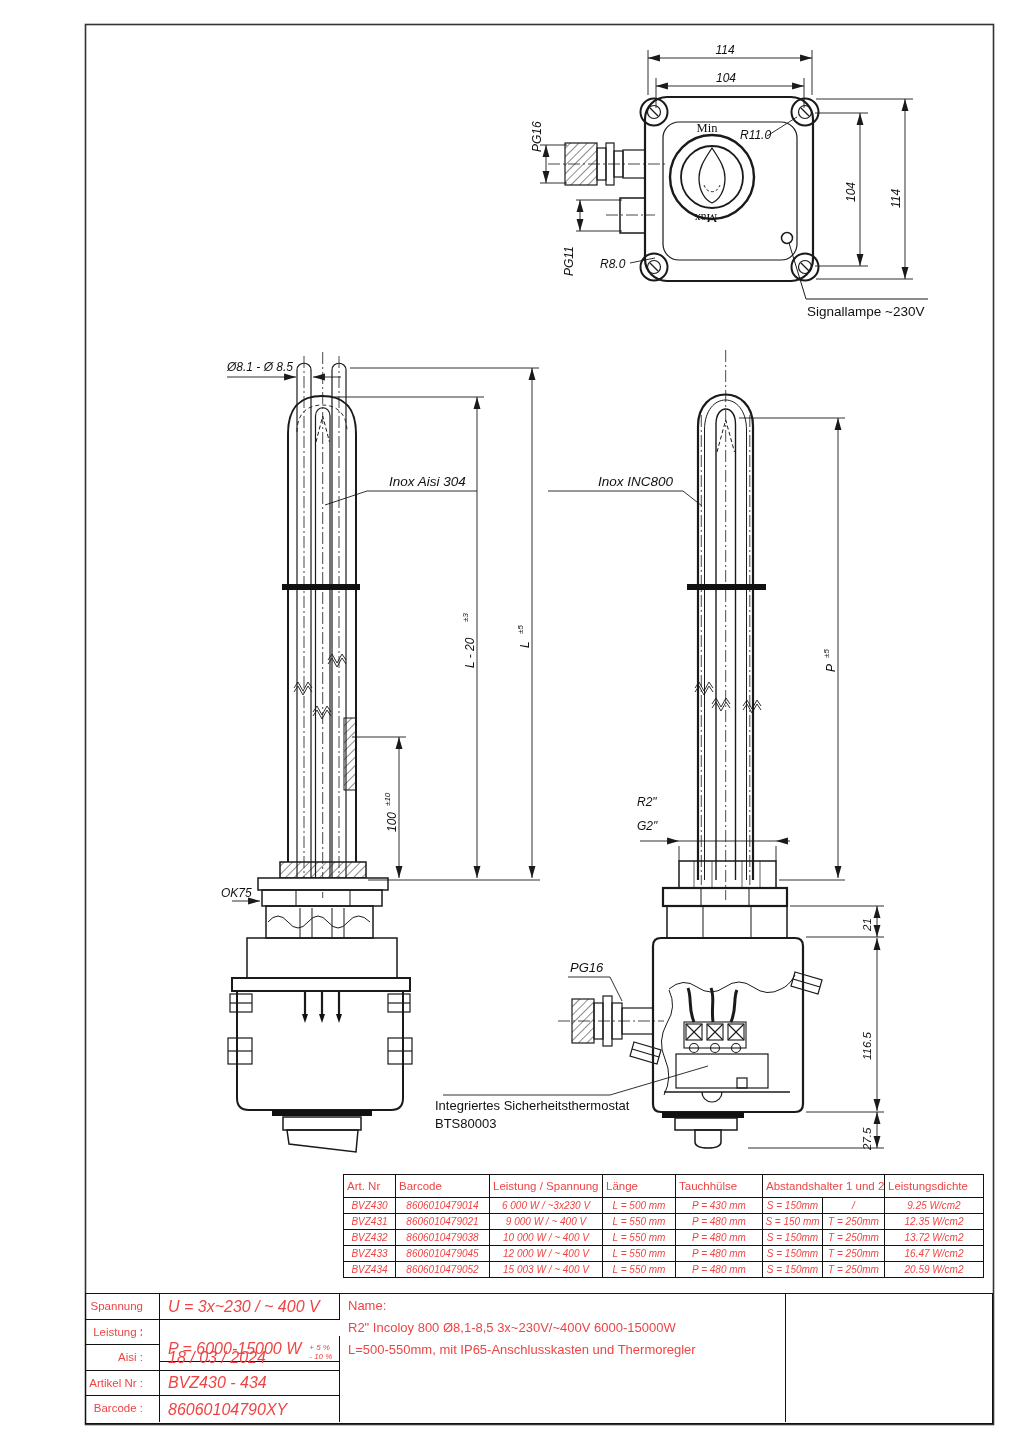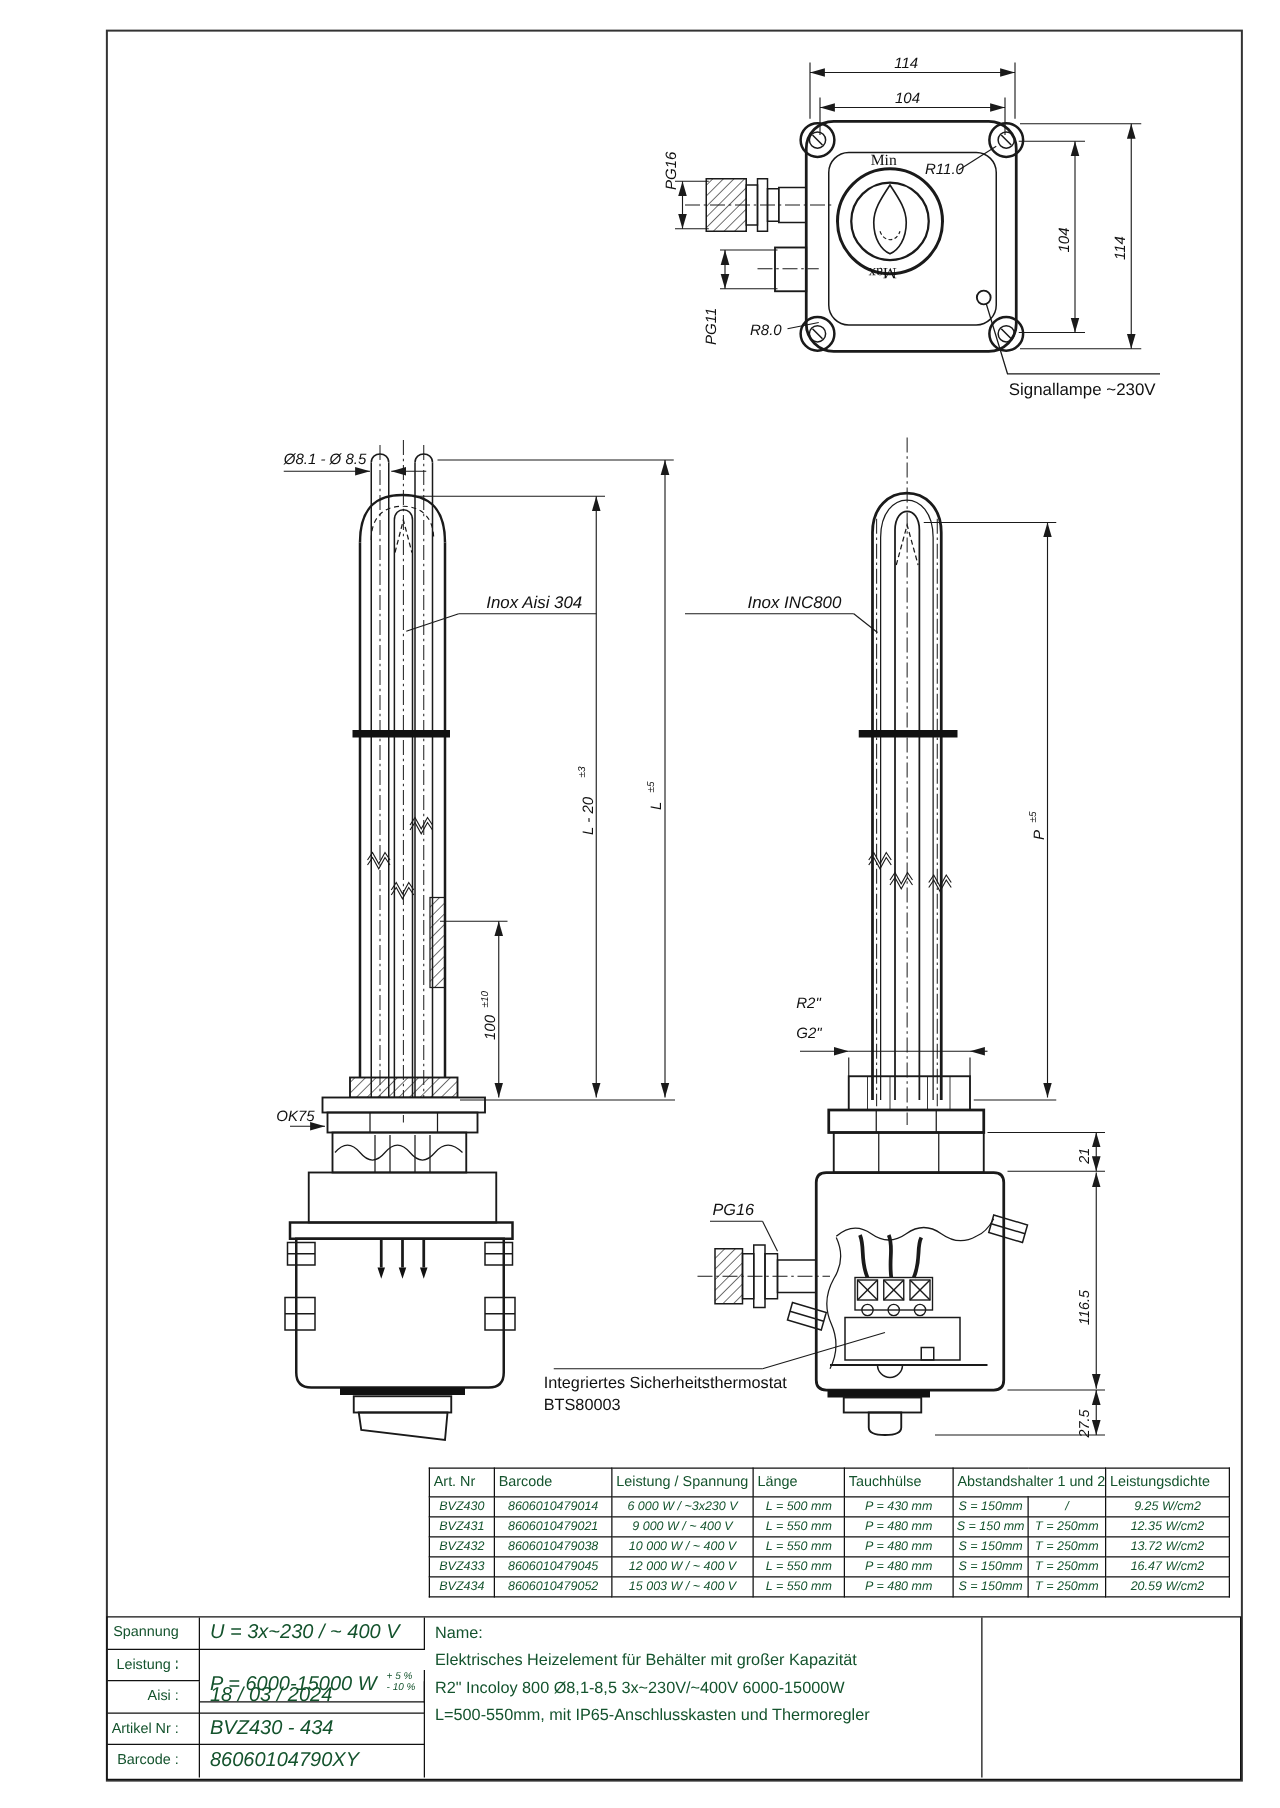--- a/index.html
+++ b/index.html
@@ -1,17 +1,17 @@
 <!DOCTYPE html>
 <html><head>
 <meta charset="utf-8">
 <style>
   html,body{margin:0;padding:0;background:#fff;}
   .page{position:relative;width:1024px;height:1438px;background:#fff;overflow:hidden;
-        font-family:"Liberation Sans",sans-serif;color:#14532d;}
+        font-family:"Liberation Sans",sans-serif;color:#ef4444;}
   svg{position:absolute;left:0;top:0;}
   svg text{fill:#111;}
   .dimtxt{font-family:"Liberation Sans",sans-serif;font-style:italic;font-size:12px;}
   .dimtol{font-family:"Liberation Sans",sans-serif;font-style:italic;font-size:8px;}
   .lbltxt{font-family:"Liberation Sans",sans-serif;font-style:italic;font-size:13.5px;}
   .plaintxt{font-family:"Liberation Sans",sans-serif;font-size:13px;}
   .seriftxt{font-family:"Liberation Serif",serif;font-size:12.5px;}
 
   
   .spec-table{position:absolute;left:343px;top:1174px;width:640px;border-collapse:collapse;
@@ -22,21 +22,21 @@
   .spec-table td{font-style:italic;font-size:10px;text-align:center;height:15px;padding:0 2px;}
 
   
   .tblock{position:absolute;left:85px;top:1293px;width:908px;height:131px;
           border:1.6px solid #111;box-sizing:border-box;}
   .tb-cell{position:absolute;box-sizing:border-box;}
   .tb-label{left:0;width:74px;border-right:1.2px solid #111;border-bottom:1.2px solid #111;
             font-size:11.5px;text-align:right;padding-right:16px;line-height:25px;height:25.6px;}
   .tb-value{left:74px;width:180px;border-right:1.2px solid #111;border-bottom:1.2px solid #111;
             font-style:italic;font-size:16px;padding-left:8px;line-height:24px;height:25.6px;
-            display:flex;align-items:center;}
+            display:flex;align-items:flex-end;}
   .tb-name{left:254px;width:446px;top:0;height:128px;border-right:1.2px solid #111;
            padding:4px 8px;font-size:13px;}
   .tb-empty{left:700px;width:205px;top:0;height:128px;}
   .tol-stack{font-size:8px;line-height:9px;font-style:italic;margin-left:8px;margin-top:-6px;}
   .name-line{margin-top:7px;}
 </style>
 </head>
 <body>
 
 <div class="page">
@@ -483,20 +483,19 @@
   <div class="tb-cell tb-label" style="top:76.8px">Artikel Nr :</div>
   <div class="tb-cell tb-value" style="top:76.8px">
         <span>BVZ430 - 434</span>
       </div>
   <div class="tb-cell tb-label" style="top:102.4px;border-bottom:none;height:25.4px">Barcode :</div>
   <div class="tb-cell tb-value" style="top:102.4px;border-bottom:none;height:25.4px">
         <span>86060104790XY</span>
       </div>
   <div class="tb-cell tb-name">
     <div>Name:</div>
-    <div class="name-line">Elektrisches Heizelement für Behälter mit großer Kapazität</div>
     <div class="name-line">R2" Incoloy 800 Ø8,1-8,5 3x~230V/~400V 6000-15000W</div>
     <div class="name-line">L=500-550mm, mit IP65-Anschlusskasten und Thermoregler</div>
   </div>
   <div class="tb-cell tb-empty"></div>
 </div>
 
 </div>
 
 </body></html>

